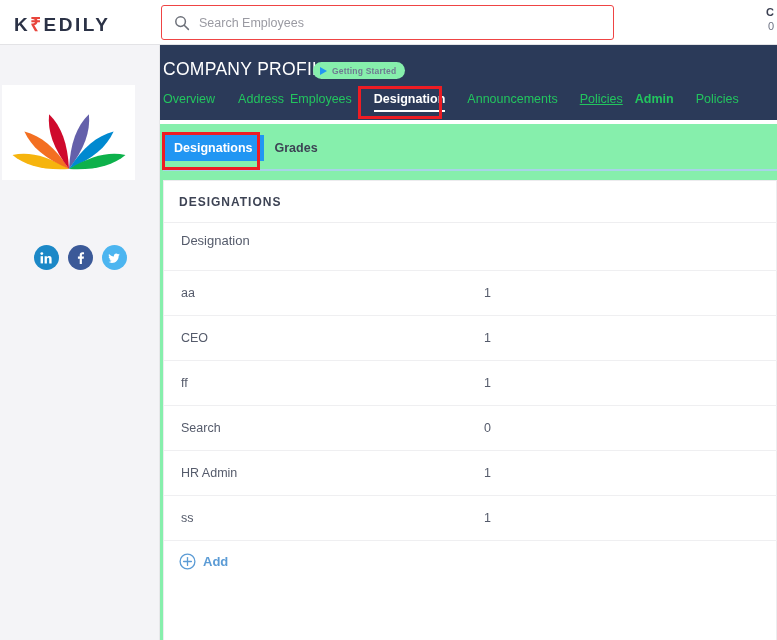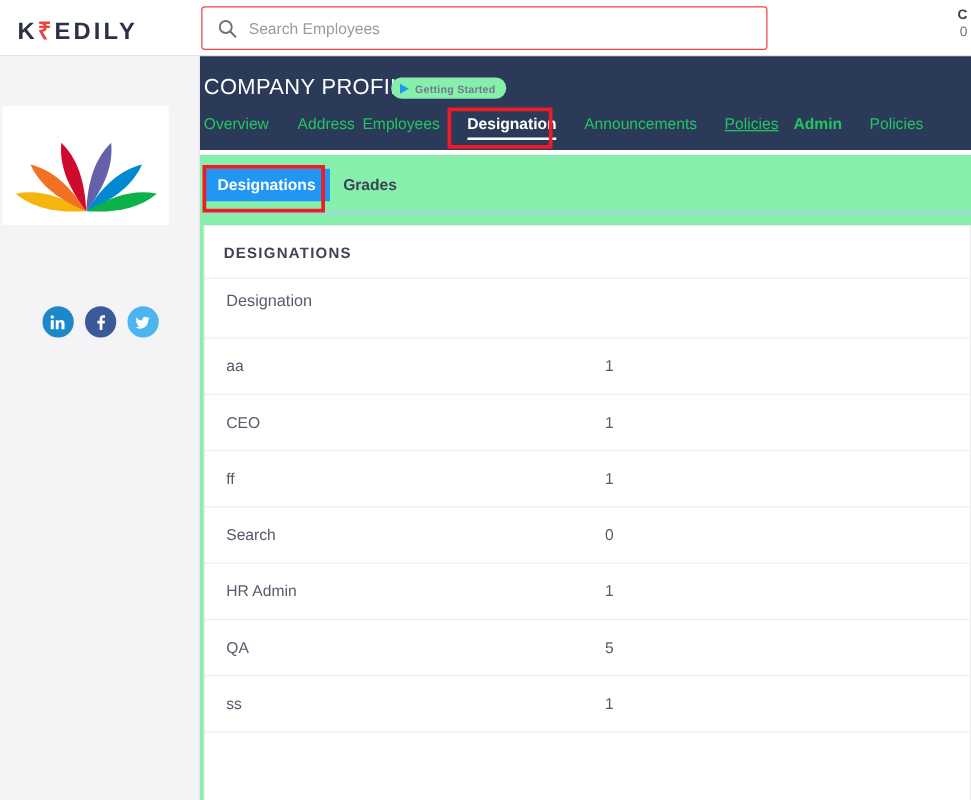--- a/index.html
+++ b/index.html
@@ -334,24 +334,30 @@
       </div>
       <div class="trow data">
         <div class="cell-desig">Search</div>
         <div class="cell-emp">0</div>
       </div>
       <div class="trow data">
         <div class="cell-desig">HR Admin</div>
         <div class="cell-emp">1</div>
       </div>
       <div class="trow data">
-        <div class="cell-desig">QA</div>
-        <div class="cell-emp">5</div>
-      </div>
-      <div class="trow data">
         <div class="cell-desig">ss</div>
         <div class="cell-emp">1</div>
       </div>
 
+      <div id="add-row" style="position:relative;">
+        <div id="add-button">
+          <svg width="17" height="17" viewBox="0 0 17 17">
+            <circle cx="8.5" cy="8.5" r="7.4" fill="none" stroke="#5b9bd5" stroke-width="1.3"></circle>
+            <line x1="8.5" y1="4.6" x2="8.5" y2="12.4" stroke="#5b9bd5" stroke-width="1.3" stroke-linecap="round"></line>
+            <line x1="4.6" y1="8.5" x2="12.4" y2="8.5" stroke="#5b9bd5" stroke-width="1.3" stroke-linecap="round"></line>
+          </svg>
+          <span class="lbl">Add</span>
+        </div>
+      </div>
 
     </div>
   </div>
 </div>
 
 </body></html>

